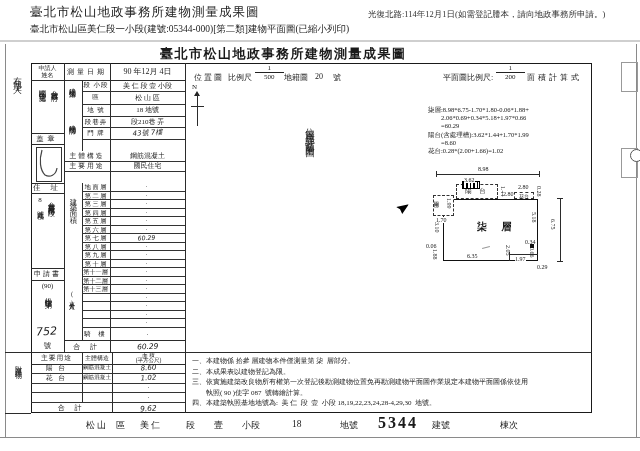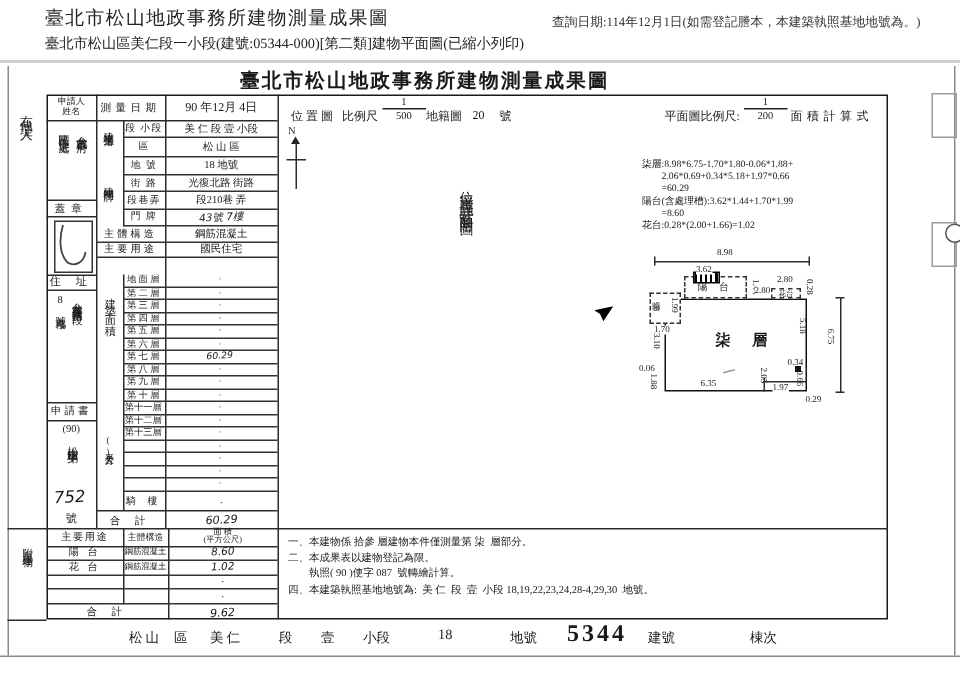--- a/index.html
+++ b/index.html
@@ -39,21 +39,21 @@
   .arow .struct{width:30px;text-align:center;font-size:5.6px}
   .arow .area{width:73px;text-align:center;font-size:7px}
   .noteln{font-size:7px;line-height:10.6px;white-space:pre}
   .calcln{font-size:6.5px;line-height:8.2px;white-space:pre}
   .cellc{position:absolute;display:flex;align-items:center;justify-content:center;text-align:center}
 </style>
 </head>
 <body>
 
 <div class="abs f125 nw" style="left:30px;top:4px;letter-spacing:1px;color:#222">臺北市松山地政事務所建物測量成果圖</div>
-<div class="abs f85 nw" style="left:368px;top:9px;color:#333">查詢日期:114年12月1日(如需登記謄本，本建築執照基地地號為。)</div>
+<div class="abs f85 nw" style="left:368px;top:9px;color:#333">光復北路:114年12月1日(如需登記謄本，請向地政事務所申請。)</div>
 <div class="abs f95 nw" style="left:30px;top:23px;color:#222">臺北市松山區美仁段一小段(建號:05344-000)[第二類]建物平面圖(已縮小列印)</div>
 <div class="hl" style="left:0;top:40px;width:640px;height:2px;background:#cfcfcf"></div>
 
 <div class="vl thin" style="left:5px;top:44px;height:393px"></div>
 <div class="vl thin" style="left:636px;top:44px;height:393px"></div>
 <div class="hl thin" style="left:0;top:437px;width:640px"></div>
 <div class="abs" style="left:621px;top:62px;width:15px;height:28px;border:1px solid #999"></div>
 <div class="abs" style="left:621px;top:148px;width:15px;height:28px;border:1px solid #999"></div>
 <div class="abs" style="left:630px;top:149px;width:11px;height:11px;border:1px solid #555;border-radius:50%;background:#fff"></div>
 
@@ -114,24 +114,20 @@
 
     <div>
       <span class="lab">地 號</span>
       <span class="val">18 地號</span>
     </div>
   </div>
 
 <div class="v f7 ls1" style="left:67px;top:119px;height:32px">建物門牌</div>
 <div class="abs grp3 door-rows" style="left:82px;top:117px;width:103px">
 
-    <div>
-      <span class="lab">街 路</span>
-      <span class="val">光復北路 街路</span>
-    </div>
 
     <div>
       <span class="lab">段巷弄</span>
       <span class="val">段210巷 弄</span>
     </div>
 
     <div>
       <span class="lab">門 牌</span>
       <span class="val hand">43號 7樓</span>
     </div>
@@ -386,20 +382,21 @@
   <div class="dimv" style="left:550px;top:219px">6.75</div>
   <div class="dim" style="left:537px;top:264px">0.29</div>
 </div>
 
 <div class="abs" style="left:192px;top:356px;width:396px">
 
     <div class="noteln">一、本建物係 拾參 層建物本件僅測量第 柒  層部分。</div>
 
     <div class="noteln">二、本成果表以建物登記為限。</div>
 
+    <div class="noteln">三、依實施建築改良物所有權第一次登記後勘測建物位置免再勘測建物平面圖作業規定本建物平面圖係依使用</div>
 
     <div class="noteln">　　執照( 90 )使字 087  號轉繪計算。</div>
 
     <div class="noteln">四、本建築執照基地地號為:  美 仁  段  壹  小段 18,19,22,23,24,28-4,29,30  地號。</div>
   </div>
 
 <div>
   <div class="abs f9 ls2 nw" style="left:86px;top:419px">松山</div>
   <div class="abs f9 nw" style="left:116px;top:419px">區</div>
   <div class="abs f9 ls2 nw" style="left:140px;top:419px">美仁</div>

